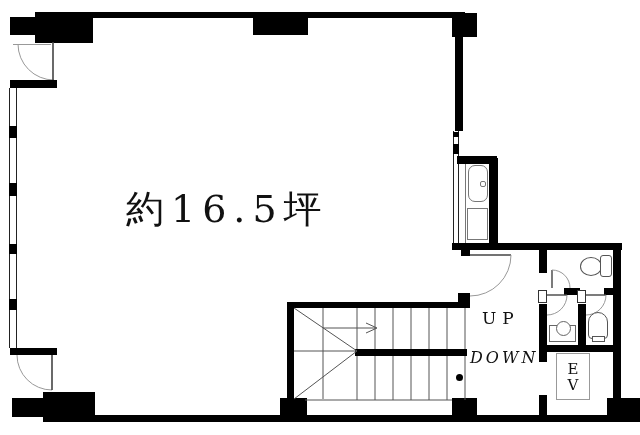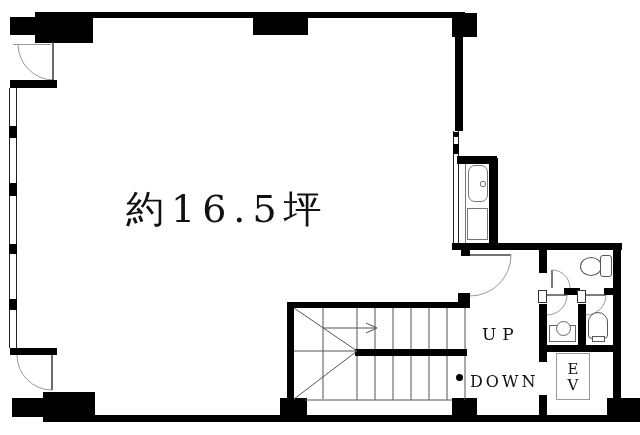--- a/index.html
+++ b/index.html
@@ -137,17 +137,17 @@
   <div class="fx" style="left:556px;top:321px;width:15px;height:15px;border-radius:50%;border-color:#666;"></div>
   <div class="fx" style="left:588px;top:312px;width:20px;height:27px;border-radius:10px 10px 4px 4px;border-color:#555;"></div>
   <div class="fx" style="left:592px;top:336px;width:13px;height:6px;border-color:#555;"></div>
 
   <div class="evbox">
     <span>E</span>
     <span>V</span>
   </div>
 
   <div class="lbl area" style="left:126px;top:163px;margin-top:21px;">約16.5坪</div>
-  <div class="lbl up" style="left:482px;top:324px;">UP</div>
-  <div class="lbl down" style="left:470px;top:372px;">DOWN</div>
+  <div class="lbl up" style="left:482px;top:308px;">UP</div>
+  <div class="lbl down" style="left:470px;top:348px;font-style:italic;">DOWN</div>
   <div class="dot" style="left:456px;top:374px;"></div>
 
 </div>
 
 </body></html>

